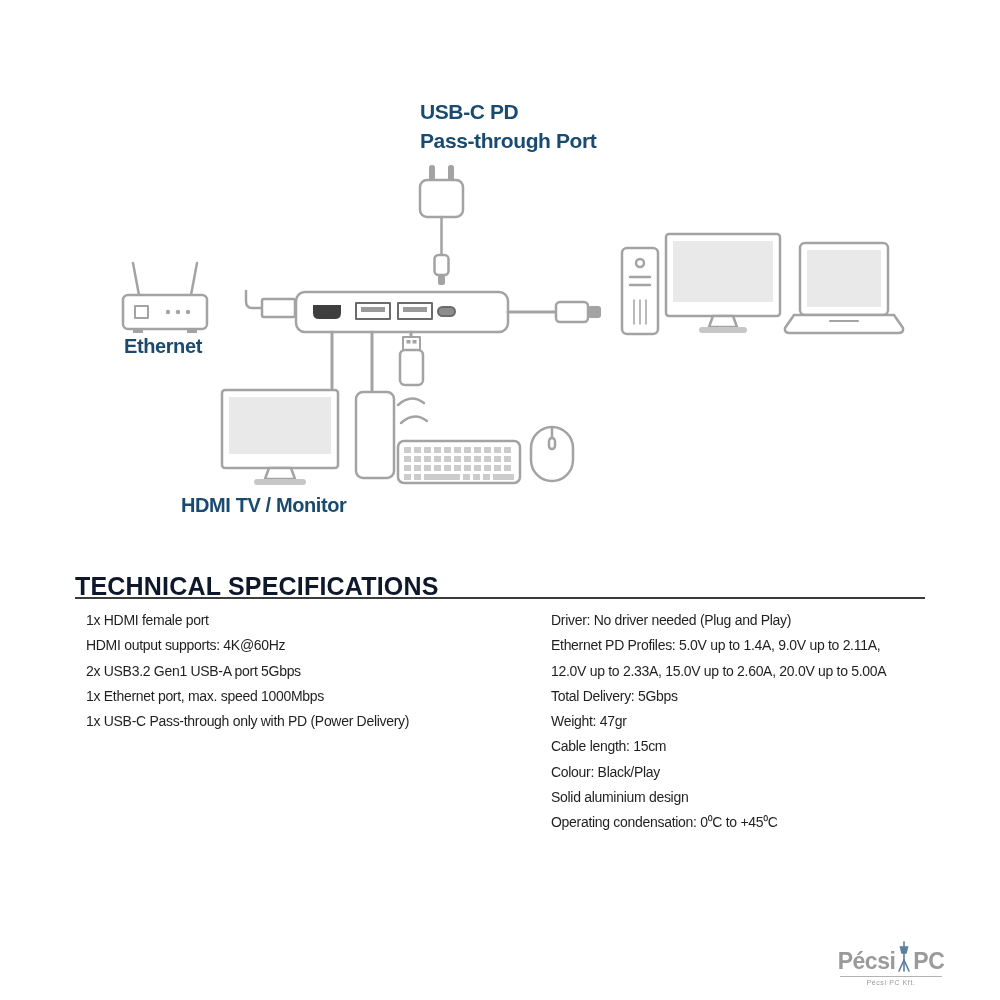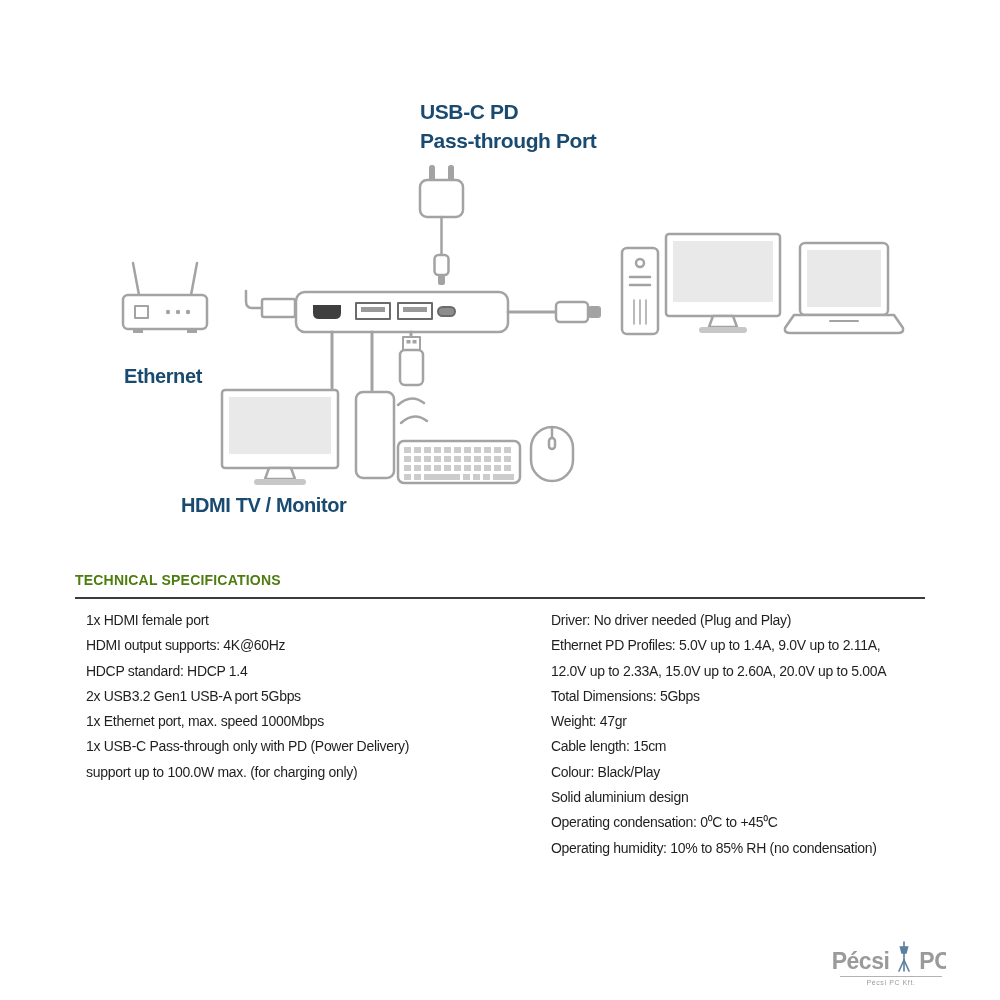--- a/index.html
+++ b/index.html
@@ -3,35 +3,35 @@
 <meta charset="utf-8">
 <style>
   html,body { margin:0; padding:0; background:#ffffff; }
   body { width:1000px; height:1000px; font-family:"Liberation Sans", sans-serif; }
   .canvas { position:relative; width:946px; height:1000px; background:#fff; overflow:hidden; }
 
   svg.diagram { position:absolute; left:0; top:0; }
 
   .diag-label { position:absolute; color:#194a70; font-weight:bold; letter-spacing:-0.4px; white-space:nowrap; }
   .usbc-label { left:420px; top:97px; font-size:21px; line-height:29px; }
-  .ethernet-label { left:124px; top:335px; font-size:20px;margin-top:30px; }
+  .ethernet-label { left:124px; top:335px; font-size:20px; }
   .hdmitv-label { left:181px; top:494px; font-size:20px; }
 
-  .specs-heading { position:absolute; left:75px; top:572px; margin:0; font-size:14px; font-weight:bold;
-                   color:#4d7c0f; letter-spacing:0.2px; white-space:nowrap; }
+  .specs-heading { position:absolute; left:75px; top:572px; margin:0; font-size:25px; font-weight:bold;
+                   color:#0f172a; letter-spacing:0.2px; white-space:nowrap; }
   .specs-rule { position:absolute; left:75px; top:597px; width:850px; height:2px; background:#3c3c3c; }
 
   .spec-col { position:absolute; top:608px; font-size:14px; line-height:25.3px; color:#1f1f1f;
               letter-spacing:-0.3px;margin-left:8px; }
   .spec-col.left { left:78px; }
   .spec-col.right { left:543px; }
   .spec-line { white-space:nowrap; }
 
   .logo { position:absolute; left:840px; top:941px; width:102px; display:flex; flex-direction:column; align-items:center; }
-  .logo-row { display:flex; align-items:flex-end; gap:8px; font-size:23px; font-weight:bold;
+  .logo-row { display:flex; align-items:flex-end; gap:2px; font-size:23px; font-weight:bold;
               color:#9a9a9a; letter-spacing:-0.5px; line-height:1; }
   .logo-rule { width:100%; height:1px; background:#b3b3b3; margin-top:3px; }
   .logo-sub { font-size:7px; color:#9a9a9a; margin-top:2px; letter-spacing:0.6px; white-space:nowrap; }
 </style>
 </head>
 <body>
 
 <div class="canvas">
 
   <svg class="diagram" width="1000" height="560" viewBox="0 0 1000 560">
@@ -156,38 +156,35 @@
   </div>
   <div class="diag-label ethernet-label">Ethernet</div>
   <div class="diag-label hdmitv-label">HDMI TV / Monitor</div>
 
   <h2 class="specs-heading">TECHNICAL SPECIFICATIONS</h2>
   <div class="specs-rule"></div>
 
   <div class="spec-col left">
     <div class="spec-line">1x HDMI female port</div>
     <div class="spec-line">HDMI output supports: 4K@60Hz</div>
-    <div class="spec-line">HDCP standard: HDCP 1.4</div>
     <div class="spec-line">2x USB3.2 Gen1 USB-A port 5Gbps</div>
     <div class="spec-line">1x Ethernet port, max. speed 1000Mbps</div>
     <div class="spec-line">1x USB-C Pass-through only with PD (Power Delivery)</div>
-    <div class="spec-line">support up to 100.0W max. (for charging only)</div>
   </div>
 
   <div class="spec-col right">
     <div class="spec-line">Driver: No driver needed (Plug and Play)</div>
     <div class="spec-line">Ethernet PD Profiles: 5.0V up to 1.4A, 9.0V up to 2.11A,</div>
     <div class="spec-line">12.0V up to 2.33A, 15.0V up to 2.60A, 20.0V up to 5.00A</div>
-    <div class="spec-line">Total Dimensions: 5Gbps</div>
+    <div class="spec-line">Total Delivery: 5Gbps</div>
     <div class="spec-line">Weight: 47gr</div>
     <div class="spec-line">Cable length: 15cm</div>
     <div class="spec-line">Colour: Black/Play</div>
     <div class="spec-line">Solid aluminium design</div>
     <div class="spec-line">Operating condensation: 0⁰C to +45⁰C</div>
-    <div class="spec-line">Operating humidity: 10% to 85% RH (no condensation)</div>
   </div>
 
   <div class="logo">
     <div class="logo-row">
       <span>Pécsi</span>
       <svg width="14" height="32" viewBox="0 0 14 32">
         <g stroke="#5b7f9e" stroke-width="1.6" fill="none" stroke-linecap="round">
           <line x1="7" y1="1" x2="7" y2="6"></line>
           <path d="M3.5 6 H10.5 L9 12 H5 Z" fill="#5b7f9e"></path>
           <line x1="7" y1="12" x2="7" y2="30"></line>

